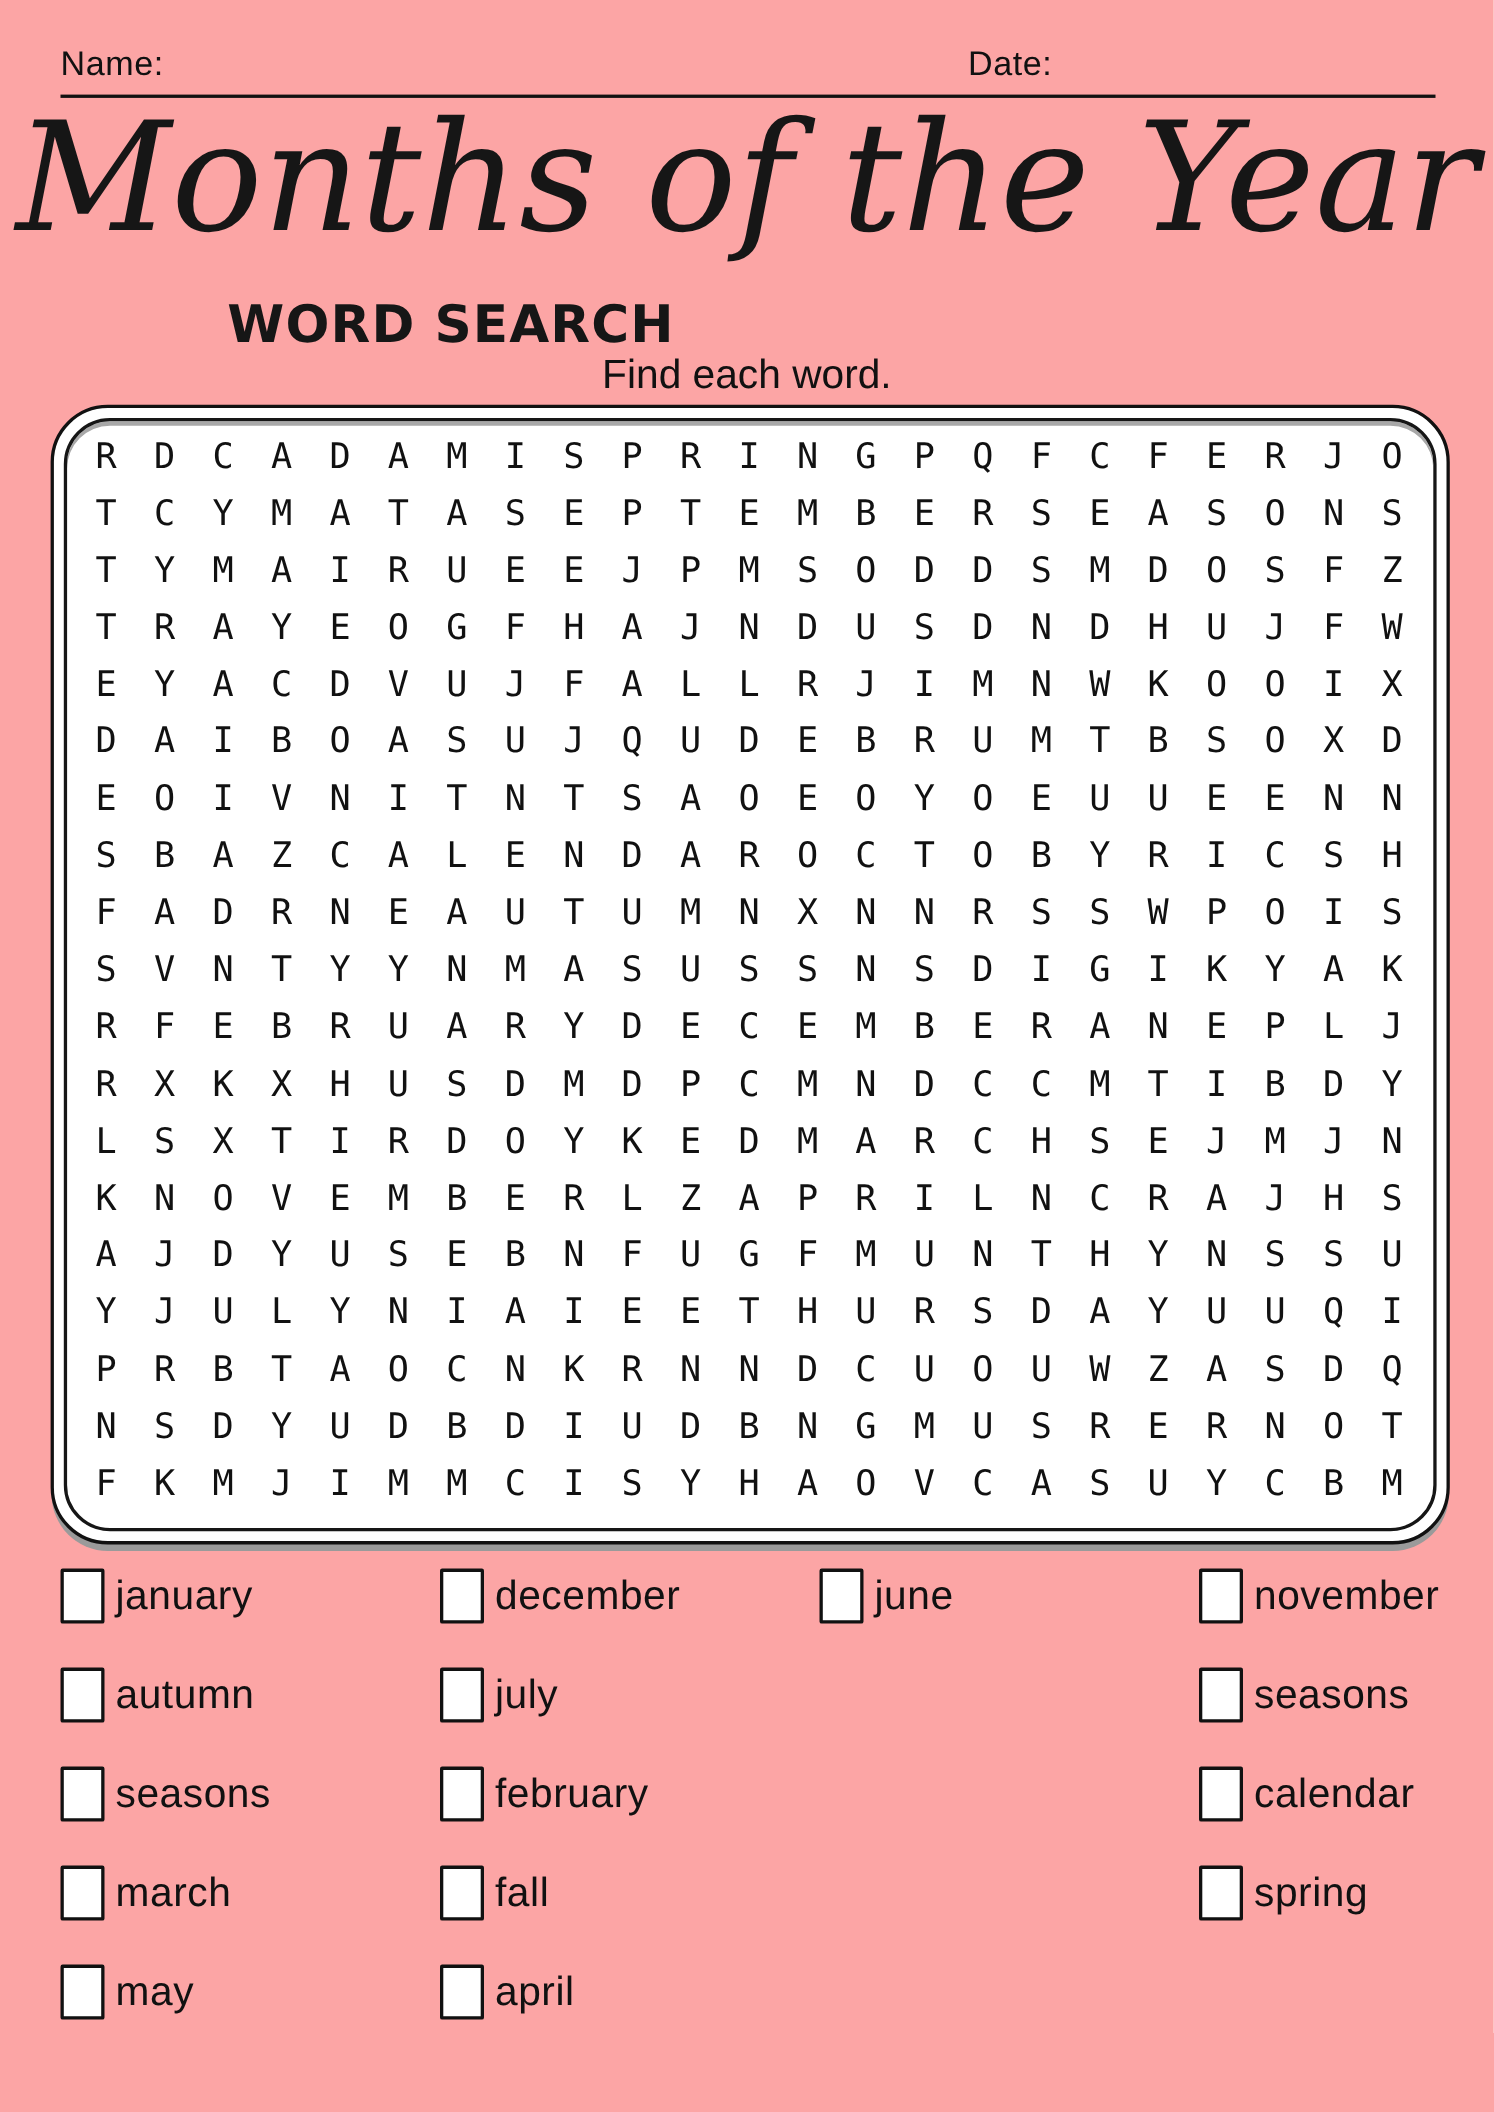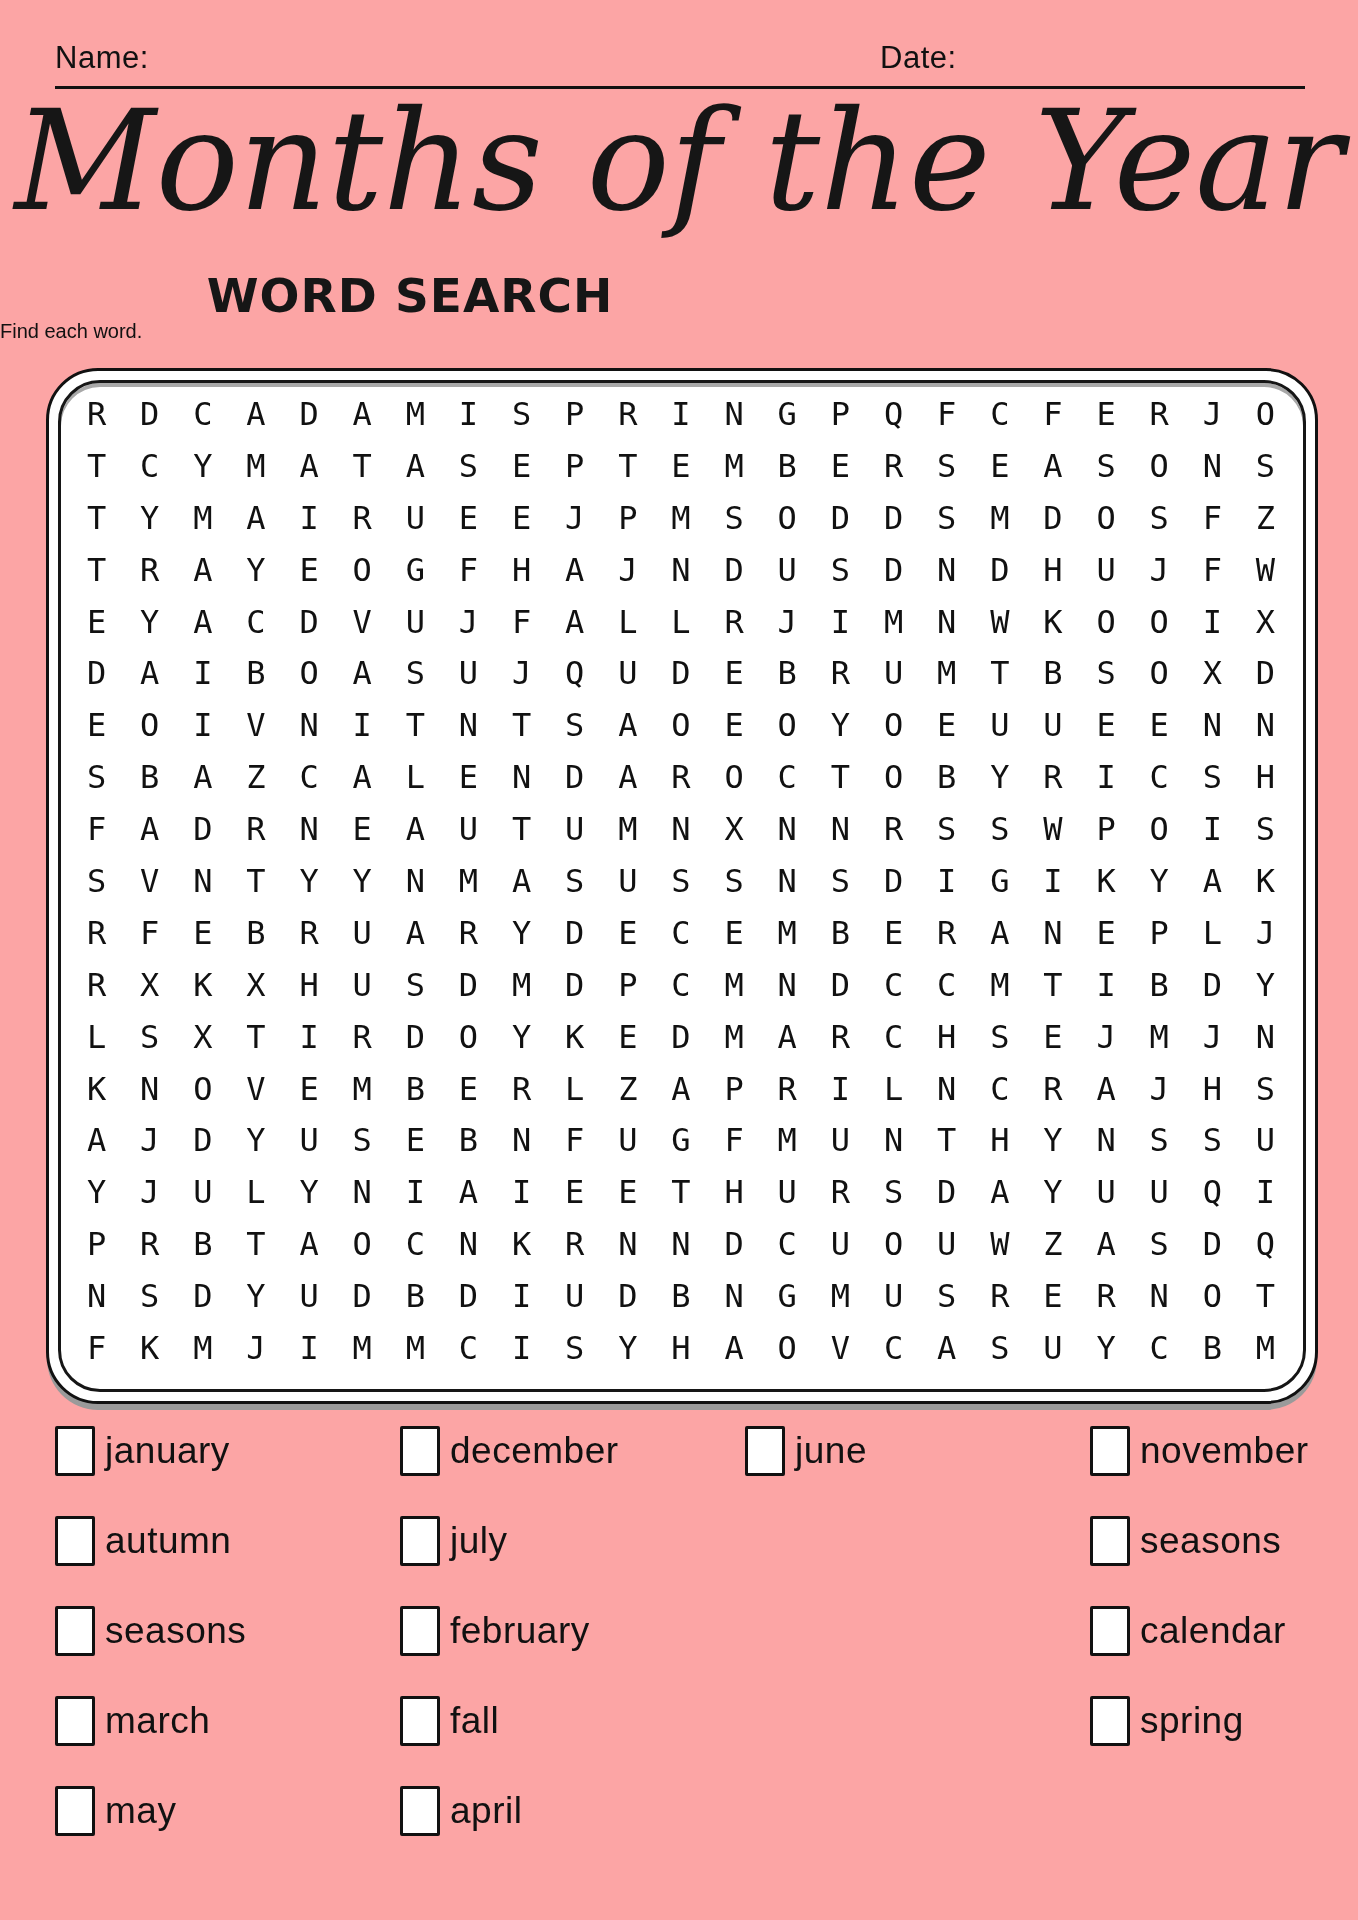--- a/index.html
+++ b/index.html
@@ -17,22 +17,22 @@
     position:absolute;top:86px;left:0;width:100%;text-align:center;
     font-family:"DejaVu Serif",serif;font-style:italic;font-weight:400;
     font-size:138px;line-height:1.1;color:#161616;white-space:nowrap;
   }
   .sub-title{
     position:absolute;left:200px;top:268px;width:420px;text-align:center;
     font-family:"DejaVu Sans",sans-serif;font-weight:bold;
     font-size:47px;letter-spacing:1px;color:#161616;white-space:nowrap;
   }
   .instruction{
-    position:absolute;top:320px;left:0;width:100%;text-align:left;
-    font-size:20px;color:#111;
+    position:absolute;top:320px;left:0;width:100%;text-align:center;
+    font-size:37px;color:#111;
   }
   
   .grid-box-outer{
     position:absolute;left:46px;top:368px;width:1266px;height:1030px;
     border:3px solid #111;border-radius:52px;background:#fff;
     box-shadow:0 7px 0 -1px #9a9a9a;
   }
   .grid-box-inner{
     position:absolute;left:9px;top:9px;right:9px;bottom:9px;
     border:3px solid #161616;border-radius:42px;

